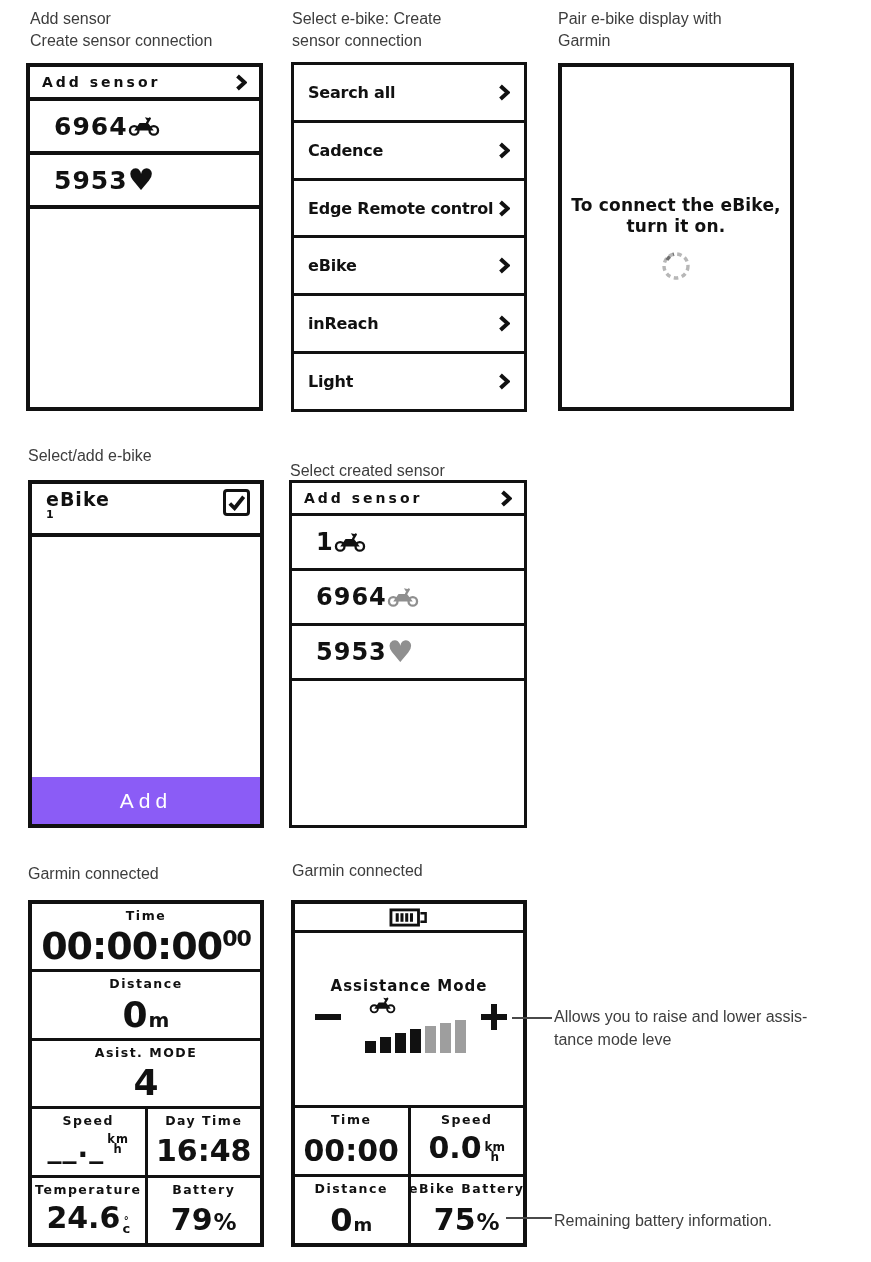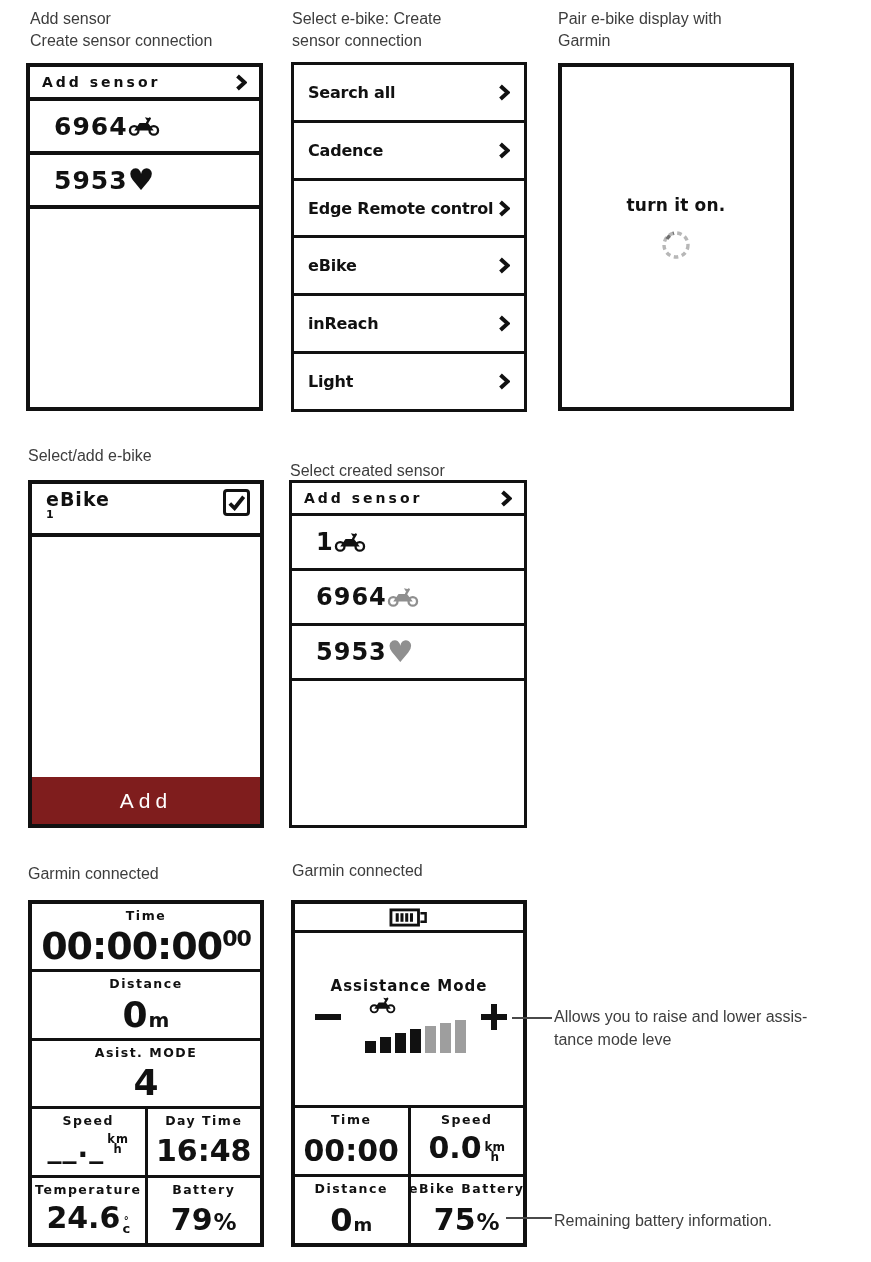--- a/index.html
+++ b/index.html
@@ -34,21 +34,21 @@
   .pair-msg{margin-top:128px;text-align:center;font-size:17px;line-height:21px;letter-spacing:0.2px;}
   .spinner-wrap{margin-top:13px;display:flex;justify-content:center;}
 
   
   .sel-hdr{height:44px;flex:0 0 auto;border-bottom:4px solid #111;display:flex;
            justify-content:space-between;align-items:flex-start;padding:5px 10px 0 14px;}
   .sel-title{font-size:19px;letter-spacing:1px;line-height:20px;}
   .sel-sub{font-size:11px;line-height:12px;}
   .checkbox{width:27px;height:27px;border:3px solid #111;border-radius:4px;box-sizing:border-box;
             display:flex;align-items:center;justify-content:center;background:#fff;}
-  .addbar{height:47px;flex:0 0 auto;background:#7f1d1d;color:#fff;display:flex;align-items:center;
+  .addbar{height:47px;flex:0 0 auto;background:#8b5cf6;color:#fff;display:flex;align-items:center;
           justify-content:center;font-family:"Liberation Sans",sans-serif;font-weight:400;
           font-size:21px;letter-spacing:5px;}
 
   
   .frow{flex:1 1 0;border-bottom:3px solid #111;display:flex;min-height:0;}
   .frow:last-child{border-bottom:none;border-radius:30px;}
   .cell{flex:1 1 0;display:flex;flex-direction:column;align-items:center;padding-top:4px;min-width:0;}
   .cell.divr{border-right:3px solid #111;}
   .flabel{font-size:12.5px;letter-spacing:1.5px;white-space:nowrap;}
   .fvalwrap{flex:1;display:flex;align-items:center;justify-content:center;width:100%;}
@@ -174,20 +174,21 @@
     <div class="mrow">
       <span>Light</span>
       <svg class="chev" width="12" height="17" viewBox="0 0 11 17">
           <use href="#chev"></use>
         </svg>
     </div>
   </div>
 
   <div class="screen" style="left:558px;top:63px;width:236px;height:348px;">
     <div class="pair-msg">
+      <div>To connect the eBike,</div>
       <div>turn it on.</div>
     </div>
     <div class="spinner-wrap">
       <svg width="32" height="32" viewBox="0 0 32 32">
         <circle cx="16" cy="16" r="12" fill="none" stroke="#b7b7b7" stroke-width="3.4" stroke-dasharray="4.6 3.6"></circle>
         <path d="M7 10 A 12 12 0 0 1 14 4.2" fill="none" stroke="#6f6f6f" stroke-width="3.4" stroke-dasharray="4.6 3.6"></path>
       </svg>
     </div>
   </div>
 

